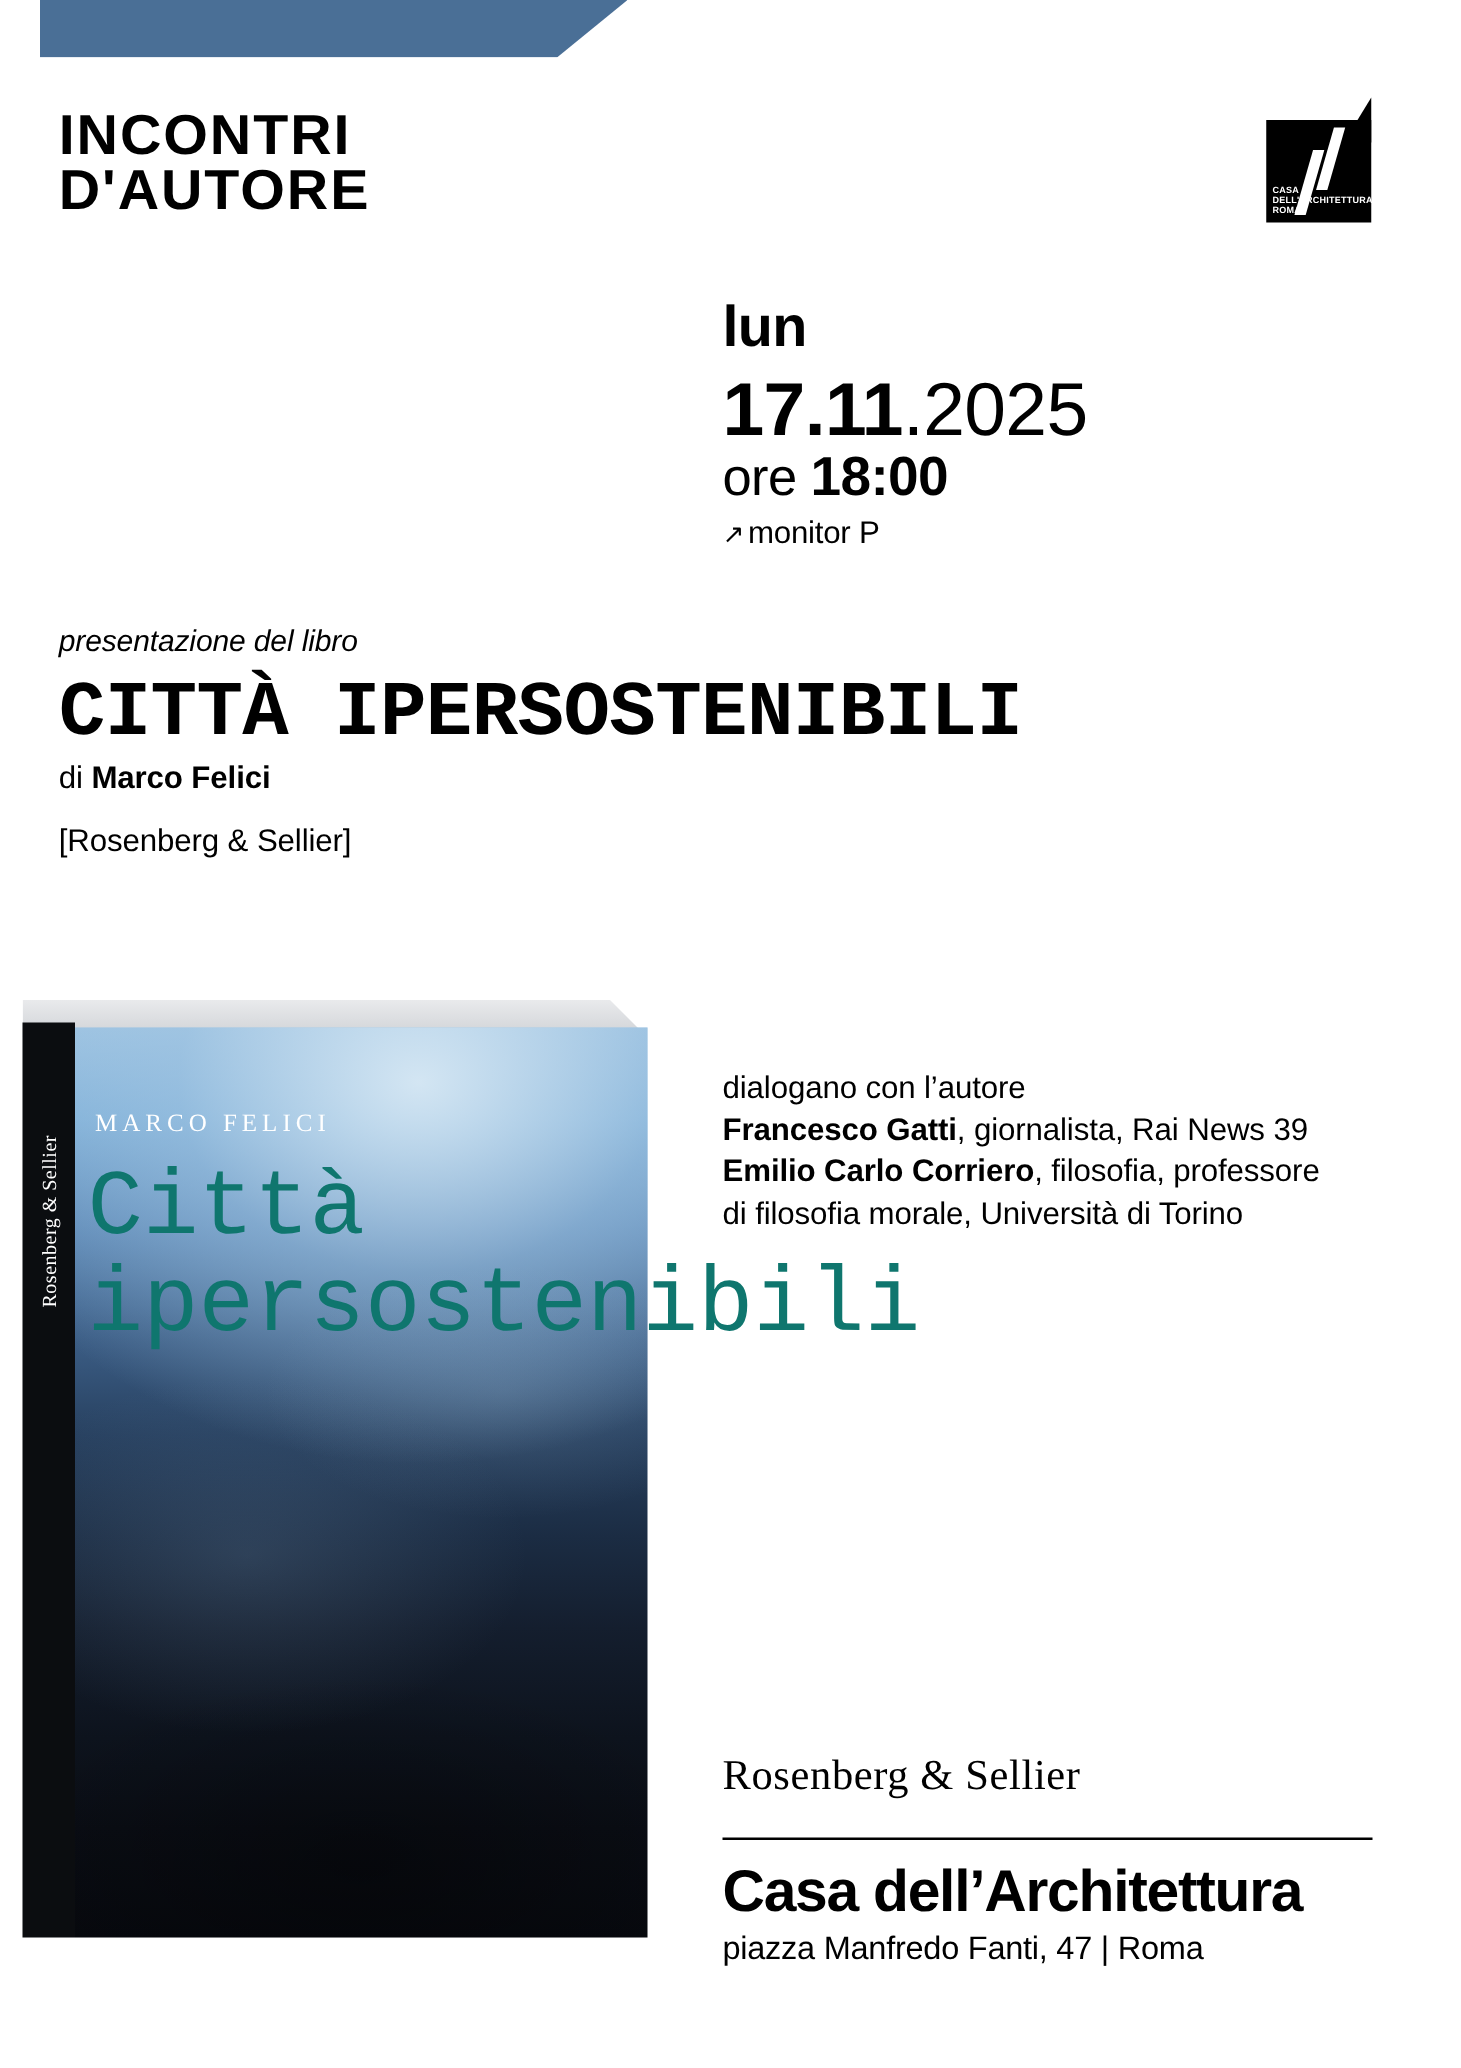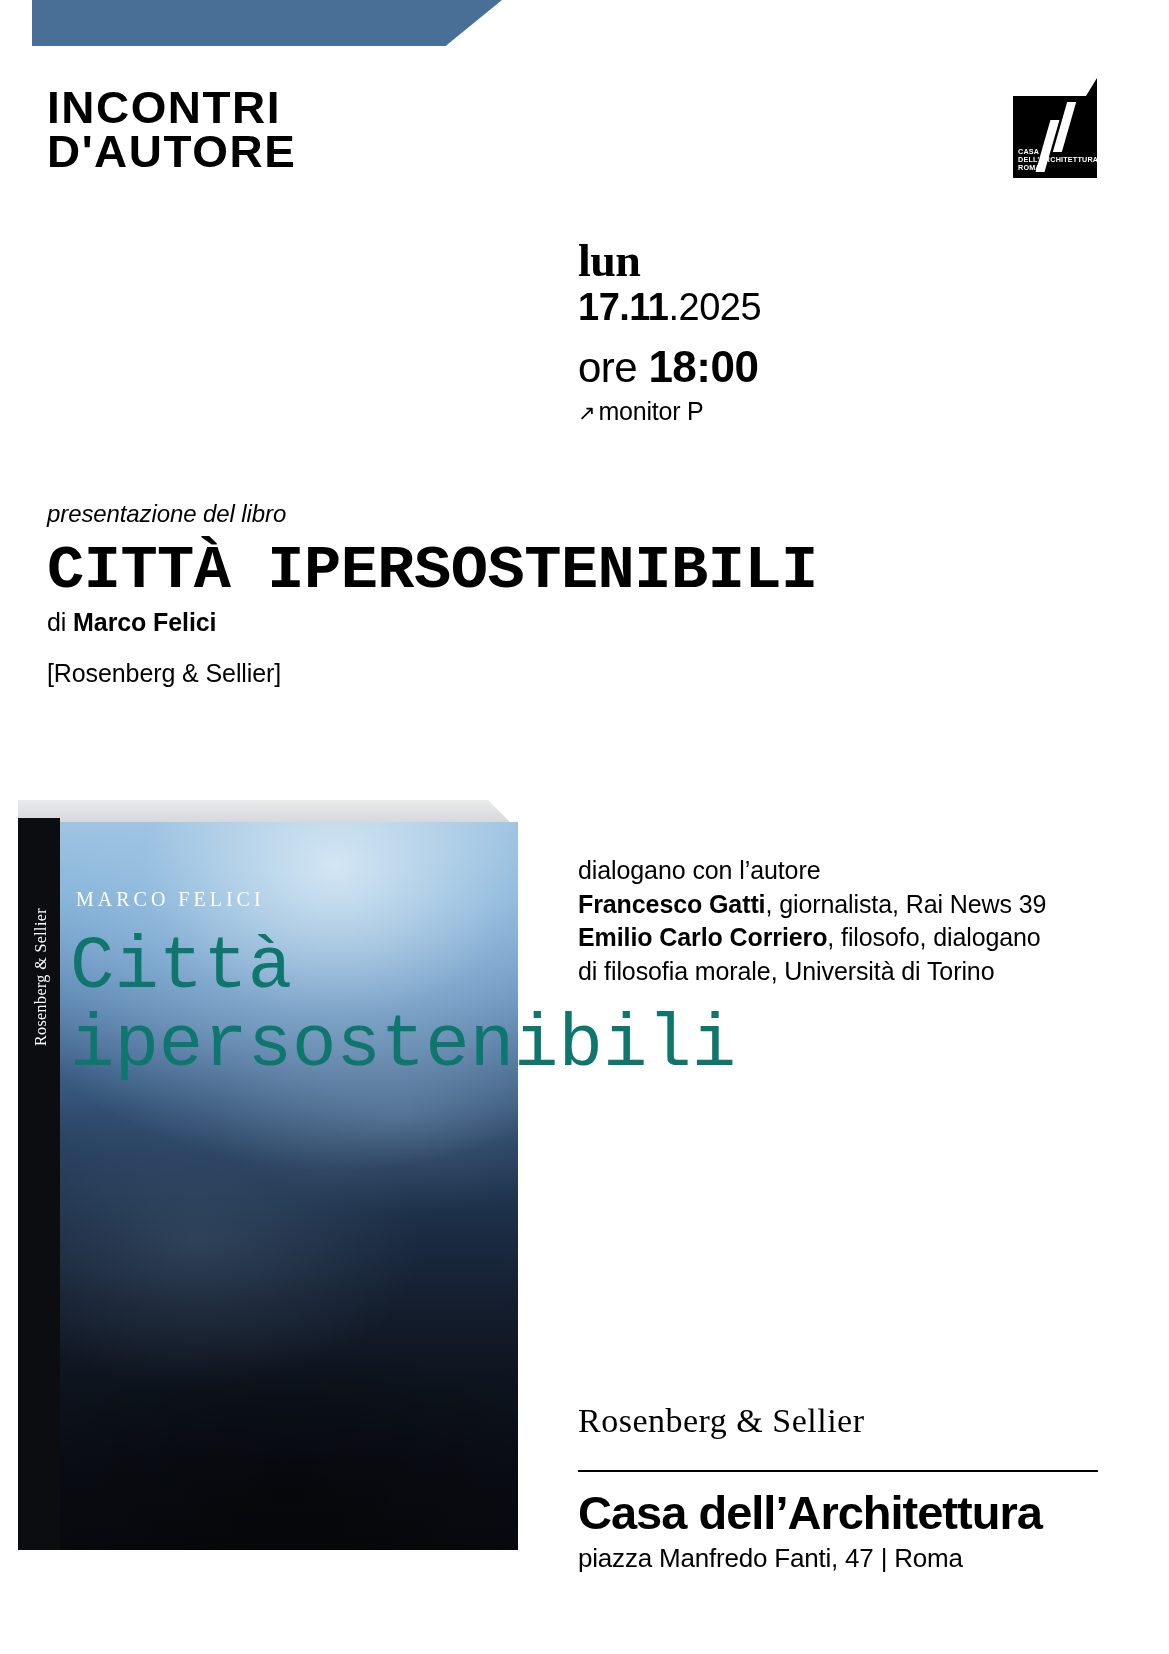--- a/index.html
+++ b/index.html
@@ -102,27 +102,26 @@
   .date-block {
     position: absolute;
     top: 238px;
     left: 578px;
     line-height: 1.0;
   }
   .date-block .dow {
     font-size: 46px;
     font-weight: bold;
     letter-spacing: -0.5px;
-    margin-bottom: 4px;
-    font-family: Liberation Serif, serif;
+    margin-bottom: 14px;
   }
   .date-block .dateline {
-    font-size: 38px;
+    font-size: 60px;
     letter-spacing: -0.5px;
-    margin-bottom: 19px;
+    margin-bottom: 2px;
   }
   .date-block .dateline b { font-weight: bold; }
   .date-block .timeline {
     font-size: 42px;
     letter-spacing: -0.5px;
     margin-bottom: 10px;
   }
   .date-block .timeline b { font-weight: bold; font-size: 44px; }
   .date-block .place {
     font-size: 25px;
@@ -353,21 +352,21 @@
     <div class="cover-author">MARCO FELICI</div>
     <div class="cover-title">
       <span class="l1">Città</span>
       <span class="l2">ipersostenibili</span>
     </div>
   </div>
 
   <div class="speakers">
     <div>dialogano con l’autore</div>
     <div><b>Francesco Gatti</b><span>, giornalista, Rai News 39</span></div>
-    <div><b>Emilio Carlo Corriero</b><span>, filosofo, dialogano</span></div>
+    <div><b>Emilio Carlo Corriero</b><span>, filosofia, professore</span></div>
     <div>di filosofia morale, Università di Torino</div>
   </div>
 
   <div class="pub-logo">Rosenberg &amp; Sellier</div>
 
   <div class="rule"></div>
 
   <div class="venue">
     <div class="name">Casa dell’Architettura</div>
     <div class="addr">piazza Manfredo Fanti, 47 | Roma</div>

